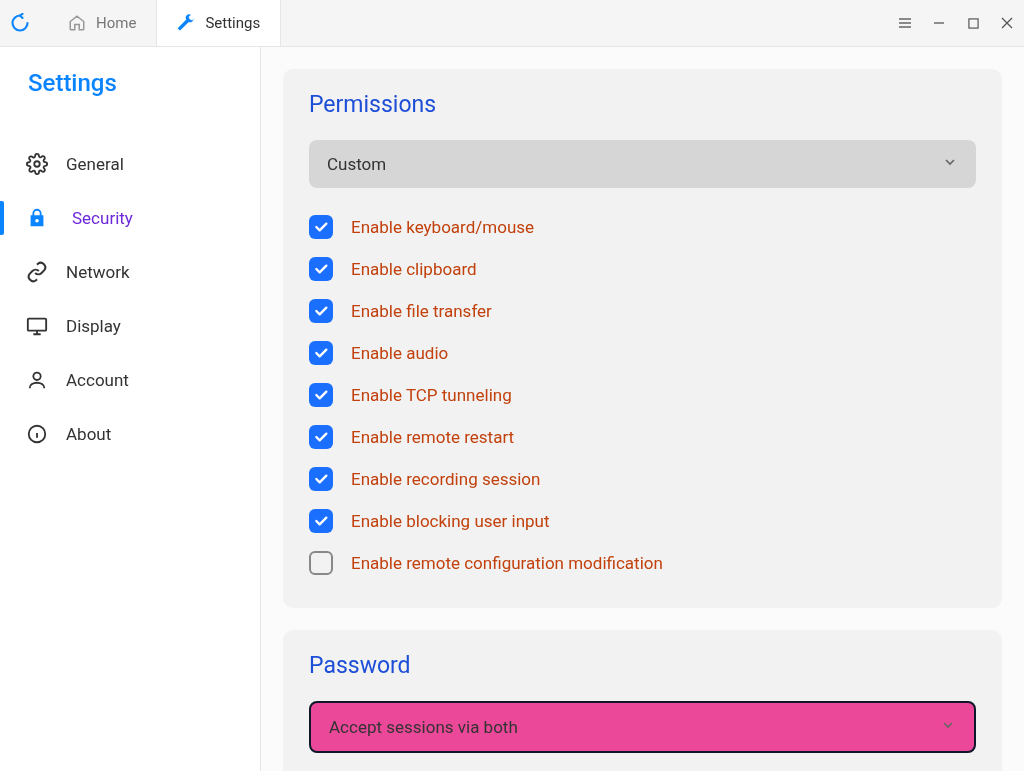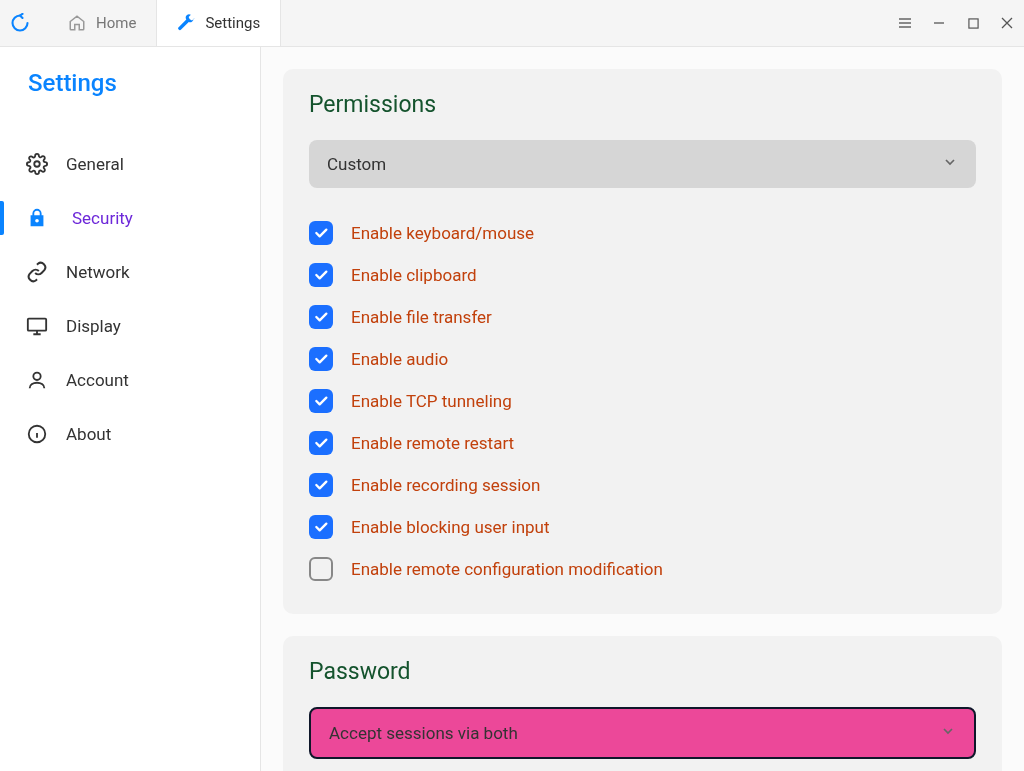--- a/index.html
+++ b/index.html
@@ -132,36 +132,36 @@
       background: #fbfbfb;
     }
     .card {
       background: #f2f2f2;
       border-radius: 10px;
       padding: 22px 26px 24px 26px;
       margin-bottom: 22px;
     }
     .card-title {
       font-size: 23px;
-      color: #14532d;
+      color: #1d4ed8;
       margin-bottom: 22px;
       font-weight: 400;
     }
     .select-box {
       width: 100%;
       background: #d6d6d6;
       border-radius: 8px;
       padding: 14px 18px;
       display: flex;
       align-items: center;
       justify-content: space-between;
       font-size: 17px;
       color: #333;
       cursor: pointer;
-      margin-bottom: 24px;
+      margin-bottom: 18px;
     }
     .select-box.light {
       background: #ec4899;
       border: 2px solid #0f172a;
     }
     .check-row {
       display: flex;
       align-items: center;
       gap: 18px;
       padding: 9px 0;

